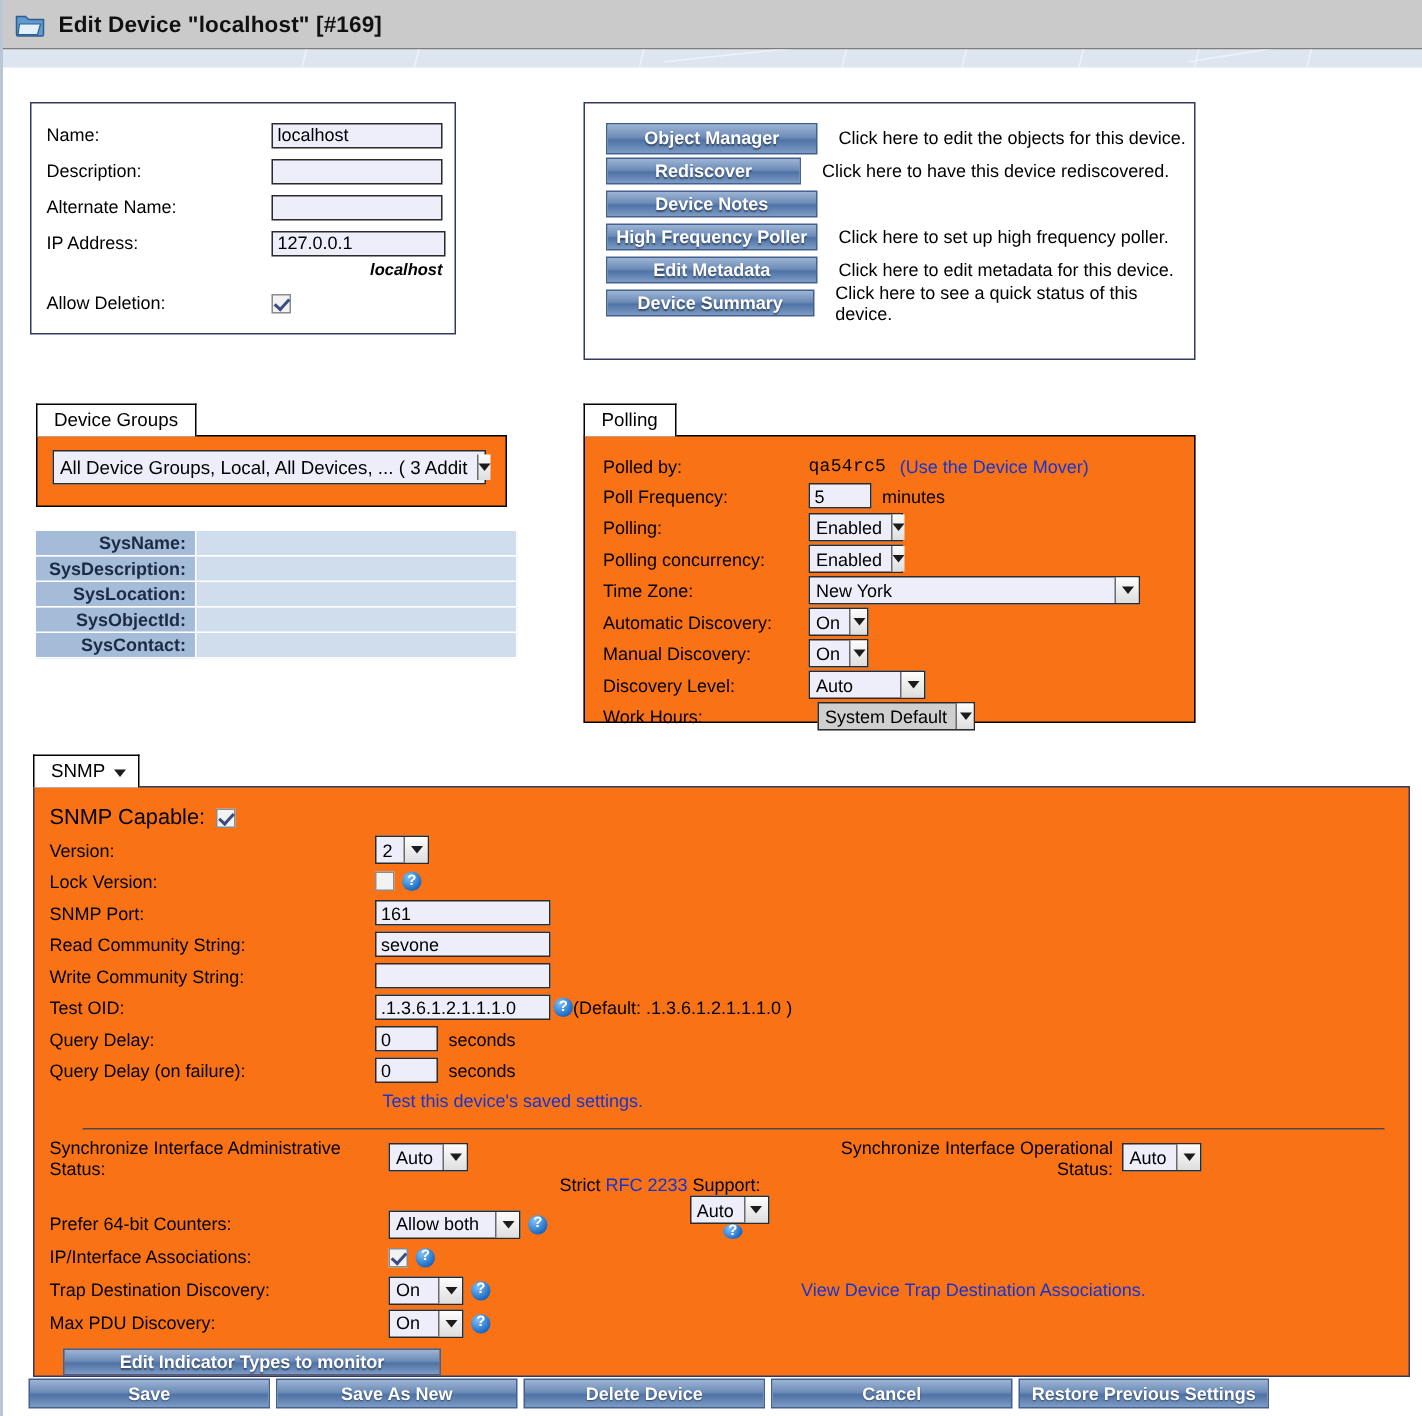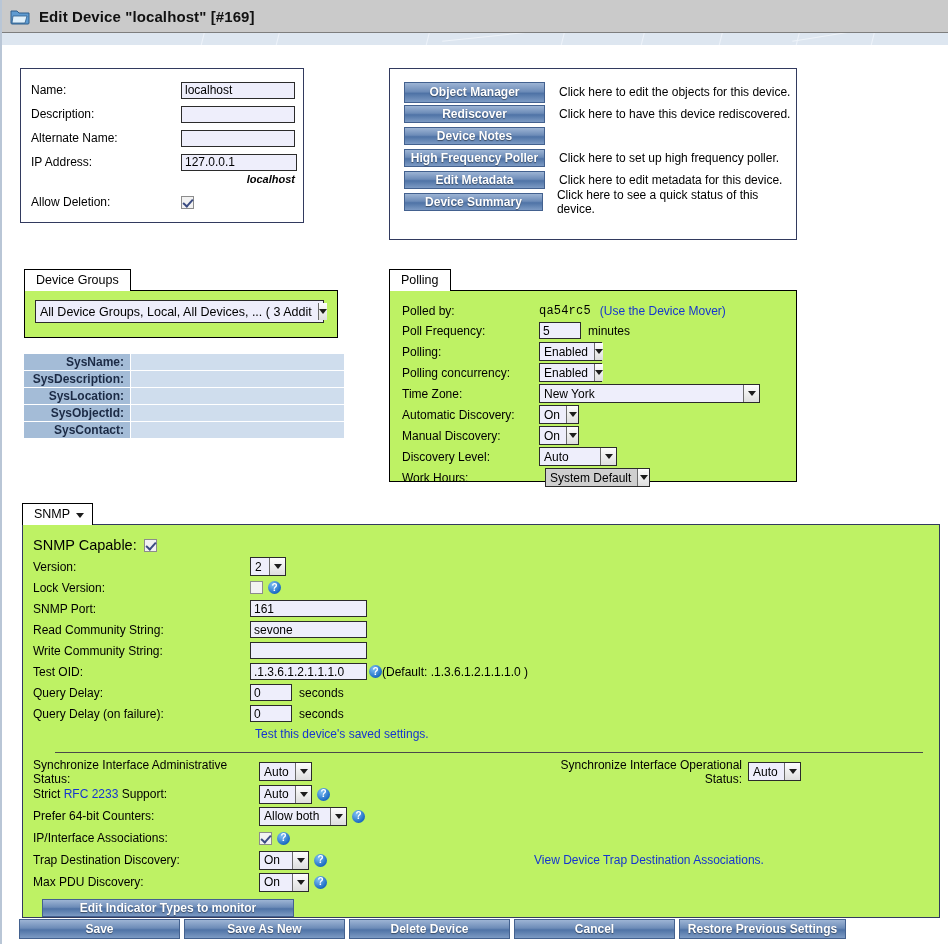--- a/index.html
+++ b/index.html
@@ -56,21 +56,21 @@
     border: 1px solid #000;
     border-bottom: none;
     background: #fff;
     padding: 3px 11px 3px 11px;
     font-size: 12.5px;
     position: relative; z-index: 3;
     line-height: 15px;
   }
   .tabbody {
     border: 1px solid #000;
-    background: #bef264;
+    background: #f97316;
     margin-top: -1px;
     position: relative; z-index: 2;
   }
 
   
   .row { display: flex; align-items: center; }
   .lbl { font-size: 12px; color: #000; }
 
   input.txt {
     background: #eeeefb;
@@ -221,21 +221,21 @@
     </div>
   </div>
 
   <div class="box" style="left:387px; top:68px; width:408px; height:172px;">
     <div style="padding:12px 0 0 14px;">
       <div class="row" style="height:22px;">
         <span class="btn" style="width:141px;height:21px;">Object Manager</span>
         <span class="lbl" style="margin-left:14px;">Click here to edit the objects for this device.</span>
       </div>
       <div class="row" style="height:22px;">
-        <span class="btn" style="width:141px;height:18px;">Rediscover</span>
+        <span class="btn" style="width:130px;height:18px;">Rediscover</span>
         <span class="lbl" style="margin-left:14px;">Click here to have this device rediscovered.</span>
       </div>
       <div class="row" style="height:22px;">
         <span class="btn" style="width:141px;height:18px;">Device Notes</span>
       </div>
       <div class="row" style="height:22px;">
         <span class="btn" style="width:141px;height:18px;">High Frequency Poller</span>
         <span class="lbl" style="margin-left:14px;">Click here to set up high frequency poller.</span>
       </div>
       <div class="row" style="height:22px;">
@@ -433,21 +433,21 @@
 
         <div style="position:relative; margin-top:7px;">
           <div class="row" style="height:23px;">
             <span class="lbl" style="width:226px">Synchronize Interface Administrative Status:</span>
             <span class="sel" style="width:53px">
               <span class="val">Auto</span>
               <span class="arw"></span>
             </span>
           </div>
 
-          <div class="row" style="height:22px;">
+          <div class="row" style="height:22px;flex-direction:column;">
             <span class="lbl" style="width:226px">
               <span>Strict </span><a class="lnk" href="#">RFC 2233</a><span> Support:</span>
             </span>
             <span class="sel" style="width:53px">
               <span class="val">Auto</span>
               <span class="arw"></span>
             </span>
             <span class="help" style="margin-left:5px;">?</span>
           </div>
 

